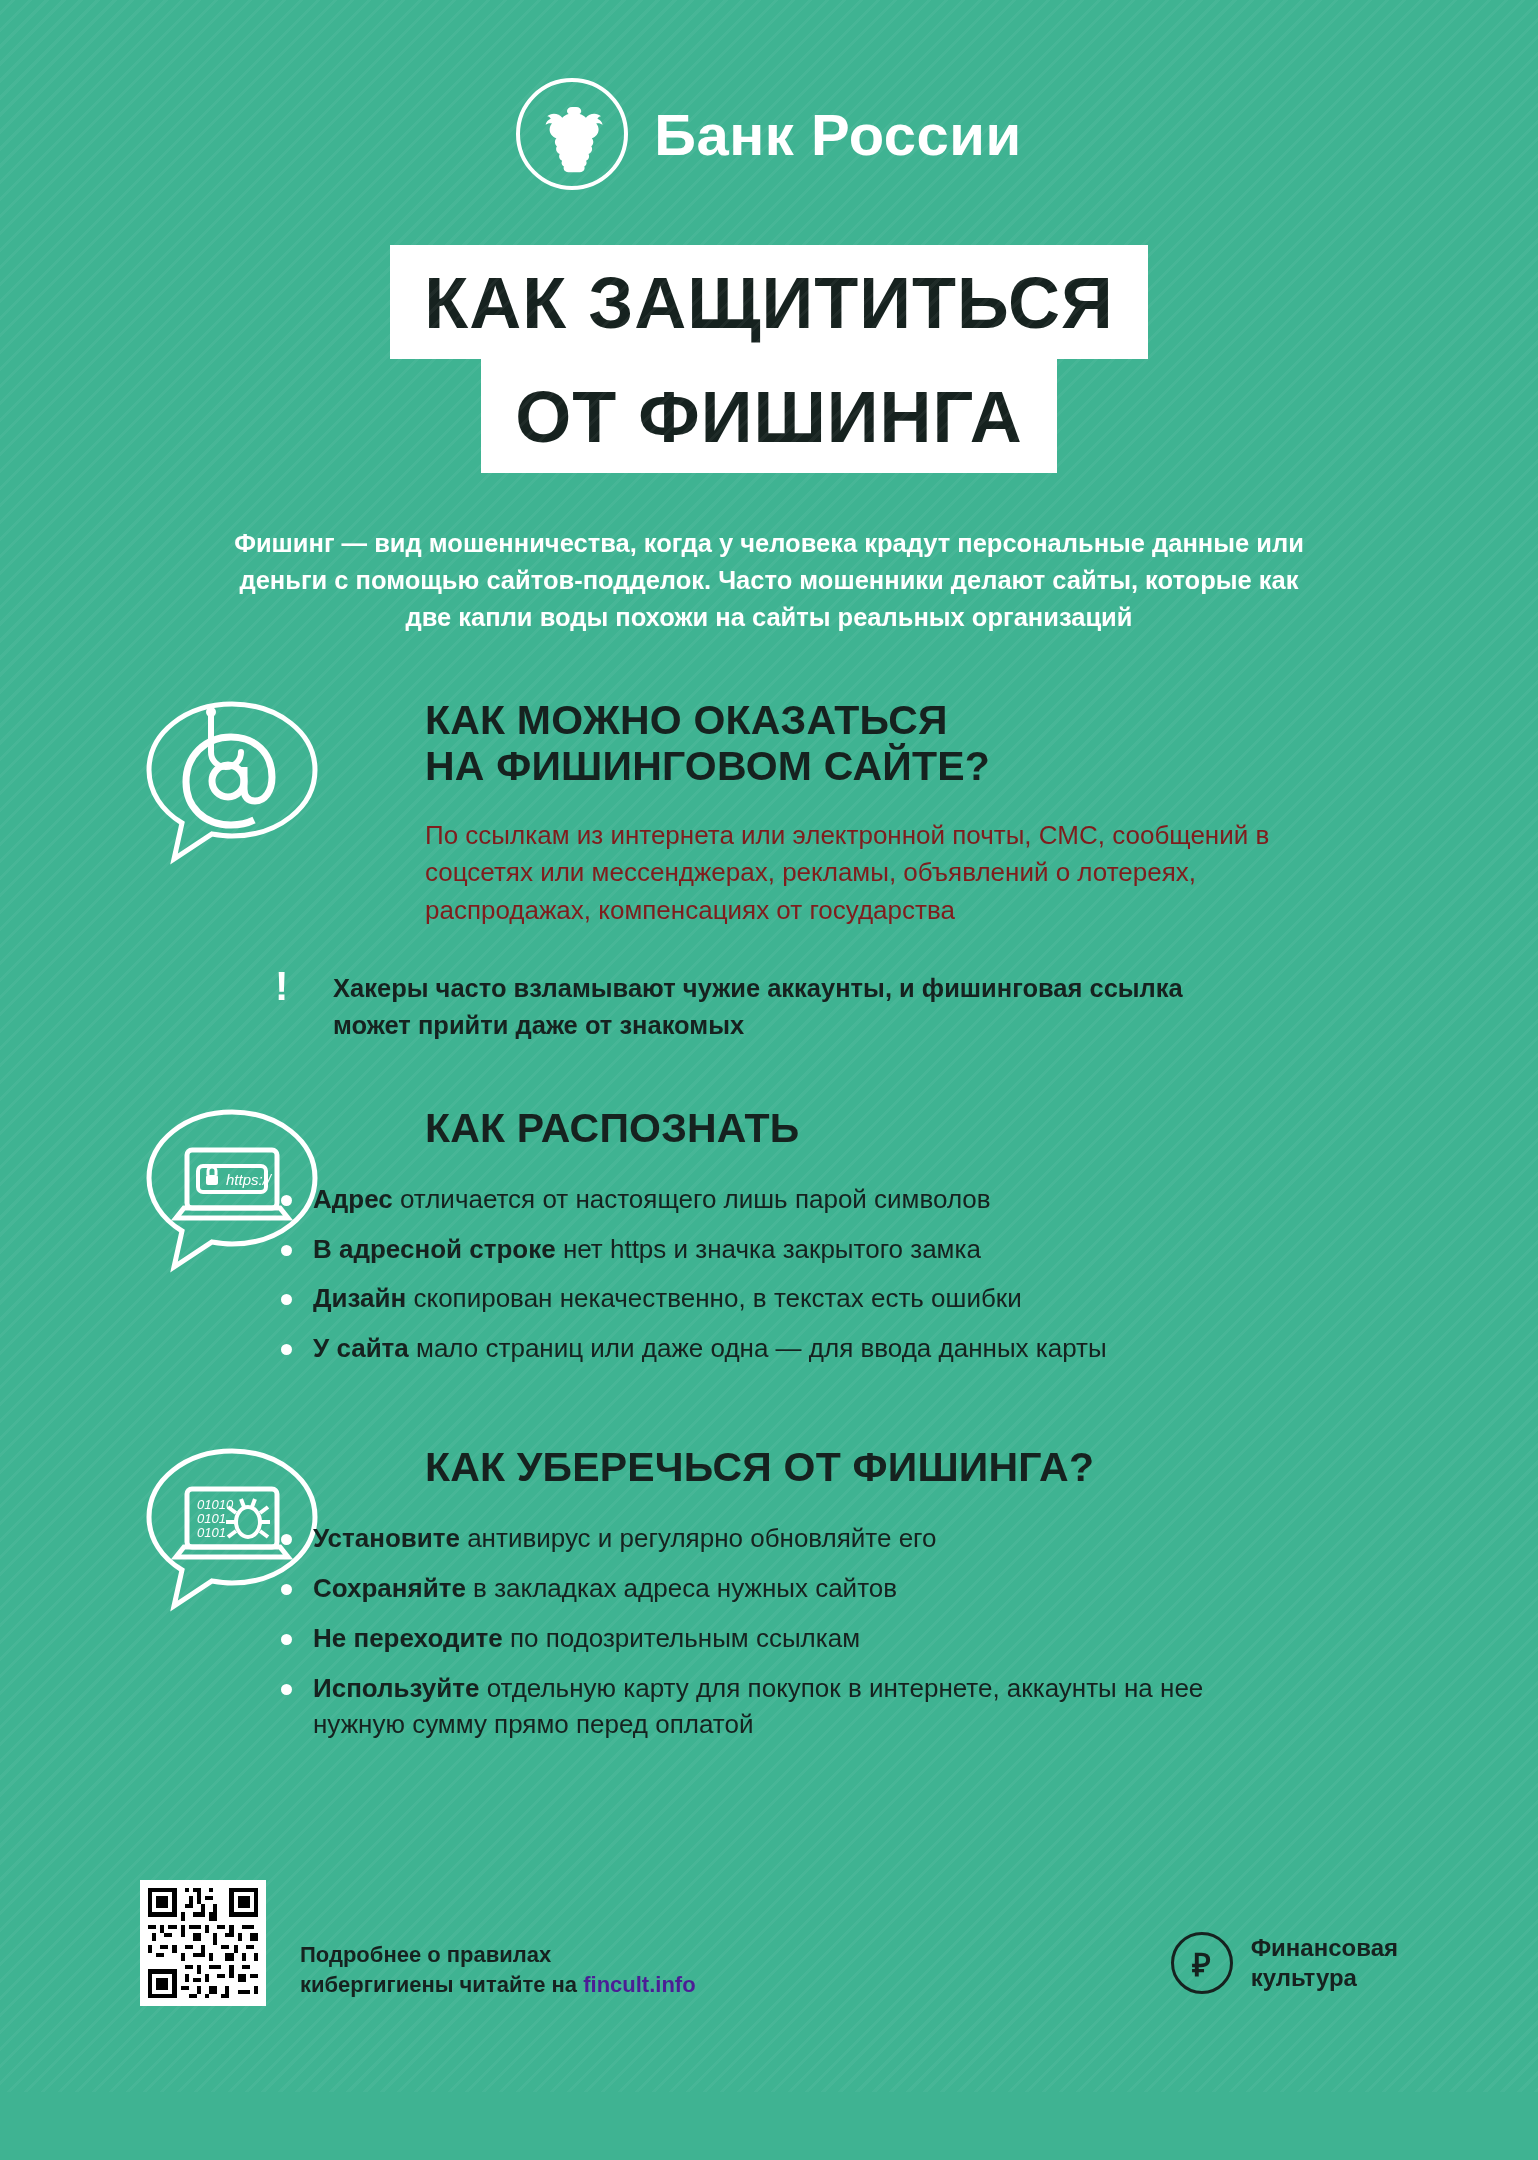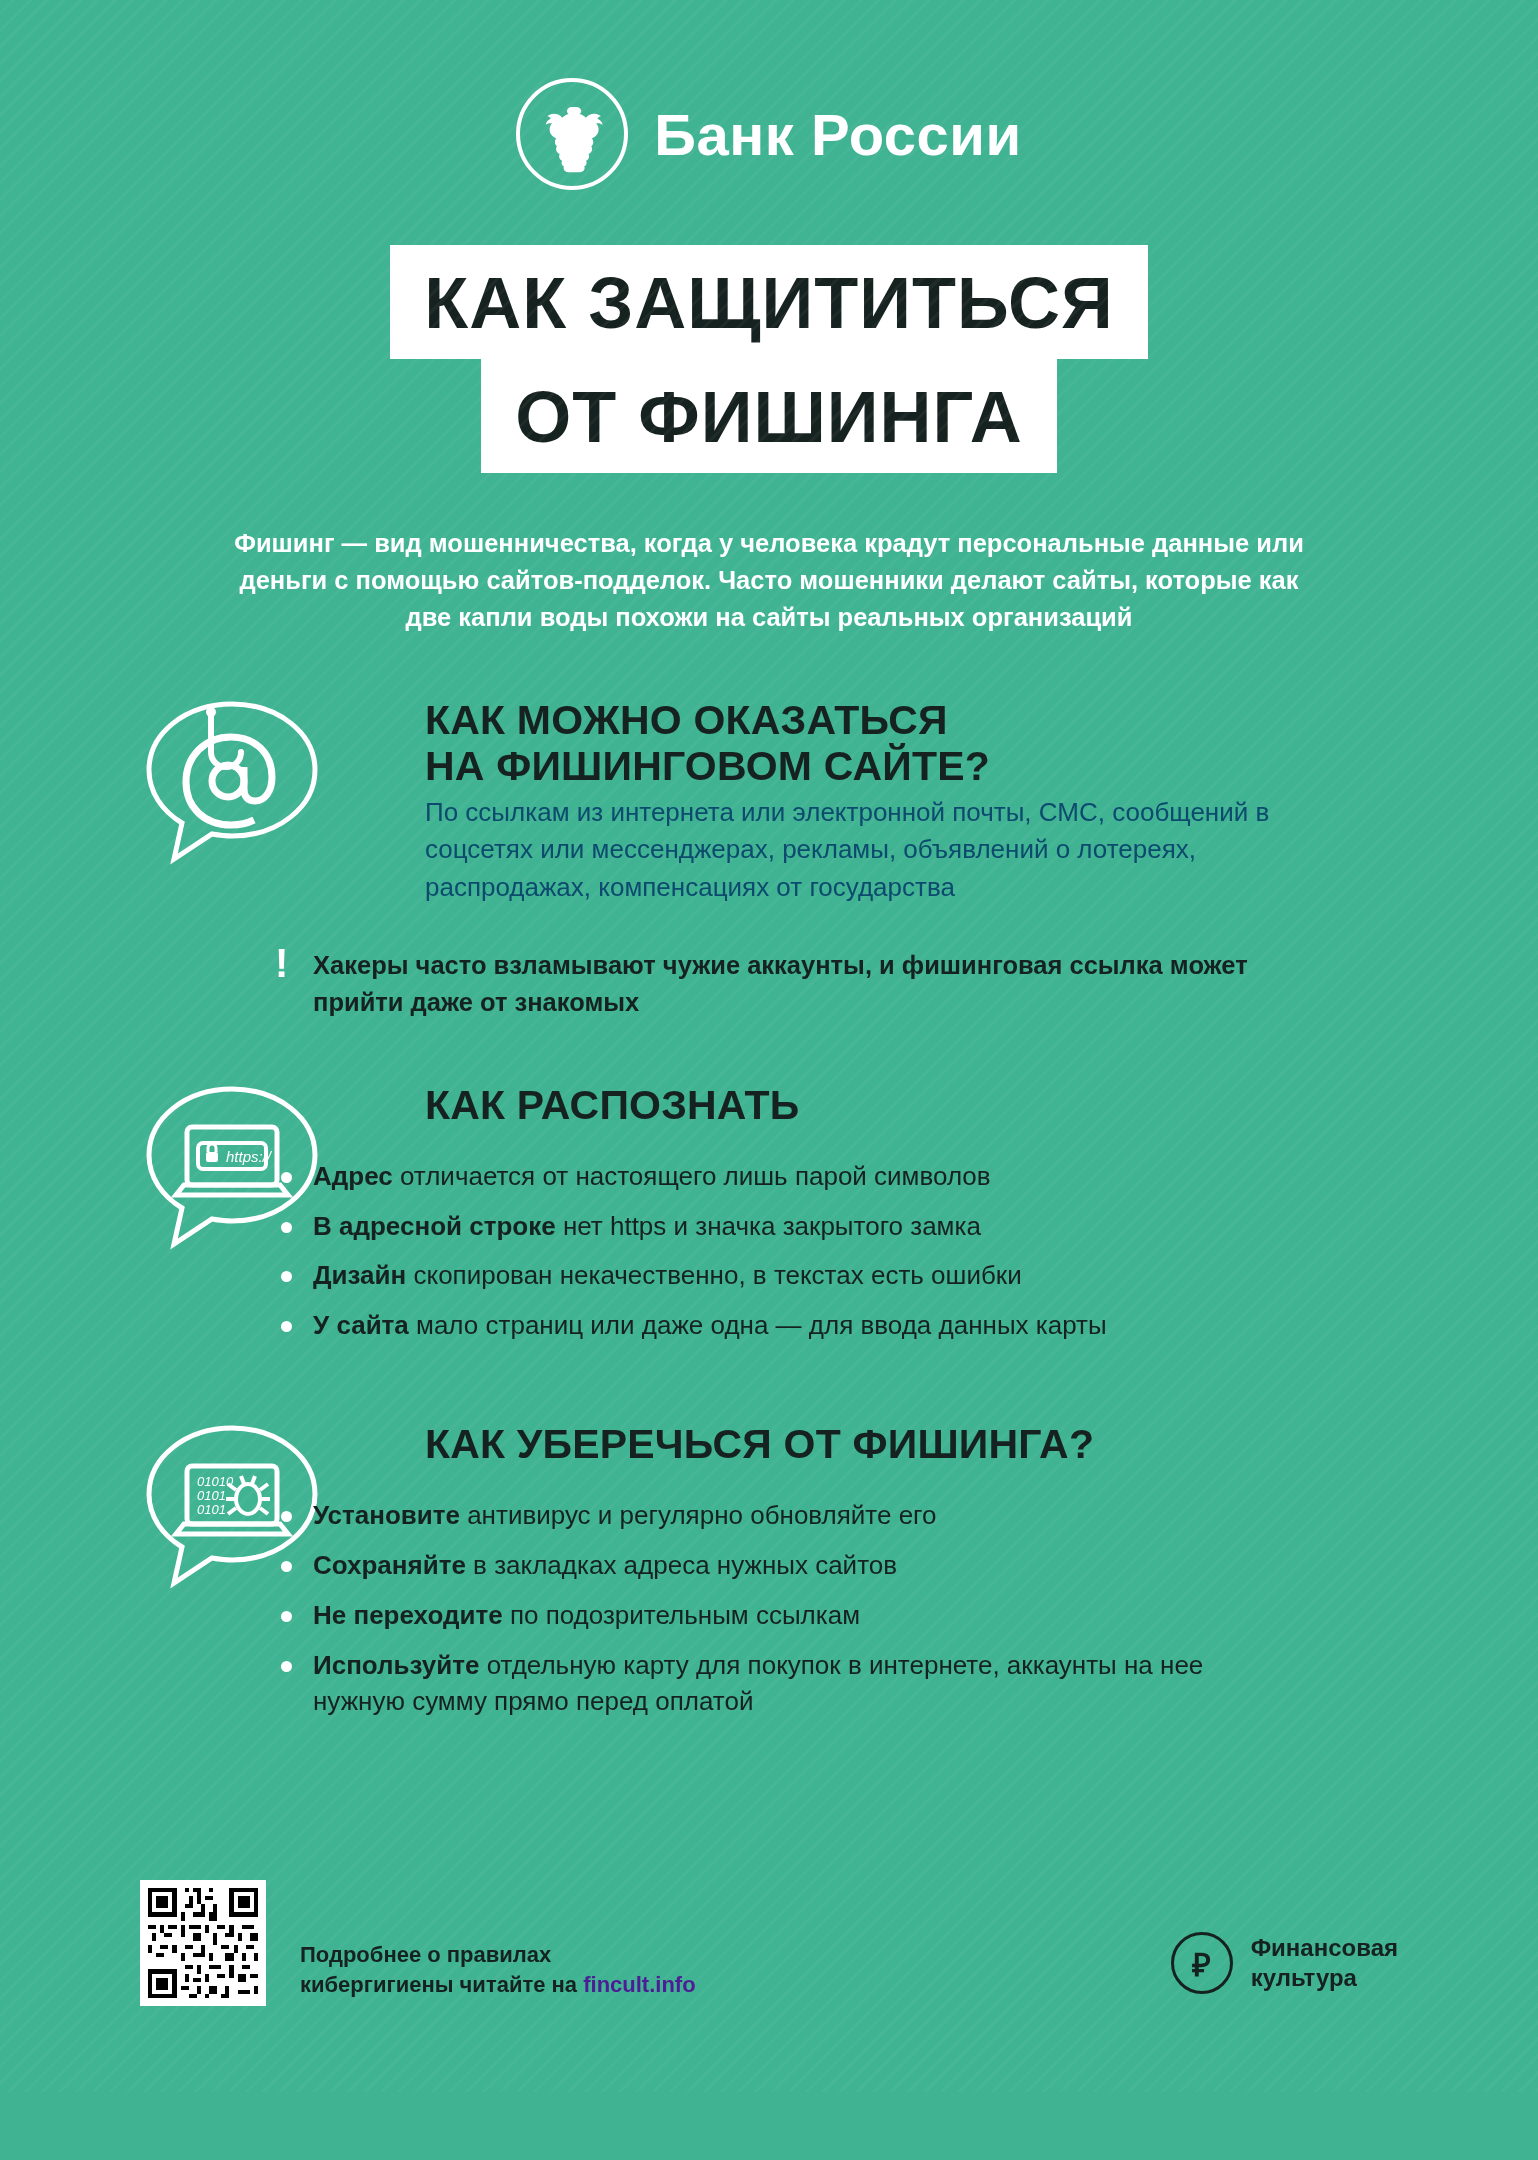--- a/index.html
+++ b/index.html
@@ -105,22 +105,22 @@
     margin-left: 275px;
   }
   .sec-head {
     color: #16221f;
     font-size: 41px;
     font-weight: bold;
     line-height: 1.12;
     letter-spacing: 0.2px;
   }
   .sec-para {
-    margin-top: 4px;
-    color: #0c4a6e;
+    margin-top: 27px;
+    color: #7f1d1d;
     font-size: 26px;
     line-height: 1.45;
     max-width: 910px;
   }
 
   
   .warn {
     position: relative;
     margin-top: 40px;
     margin-left: 275px;
@@ -134,20 +134,21 @@
     color: #ffffff;
     font-size: 40px;
     font-weight: bold;
     line-height: 1;
   }
   .warn-text {
     color: #16221f;
     font-size: 25.5px;
     font-weight: bold;
     line-height: 1.45;
+    margin-left: 20px;
   }
 
   
   ul.bullets {
     list-style: none;
     margin: 30px 0 0 275px;
     padding: 0;
     max-width: 990px;
   }
   ul.bullets li {

